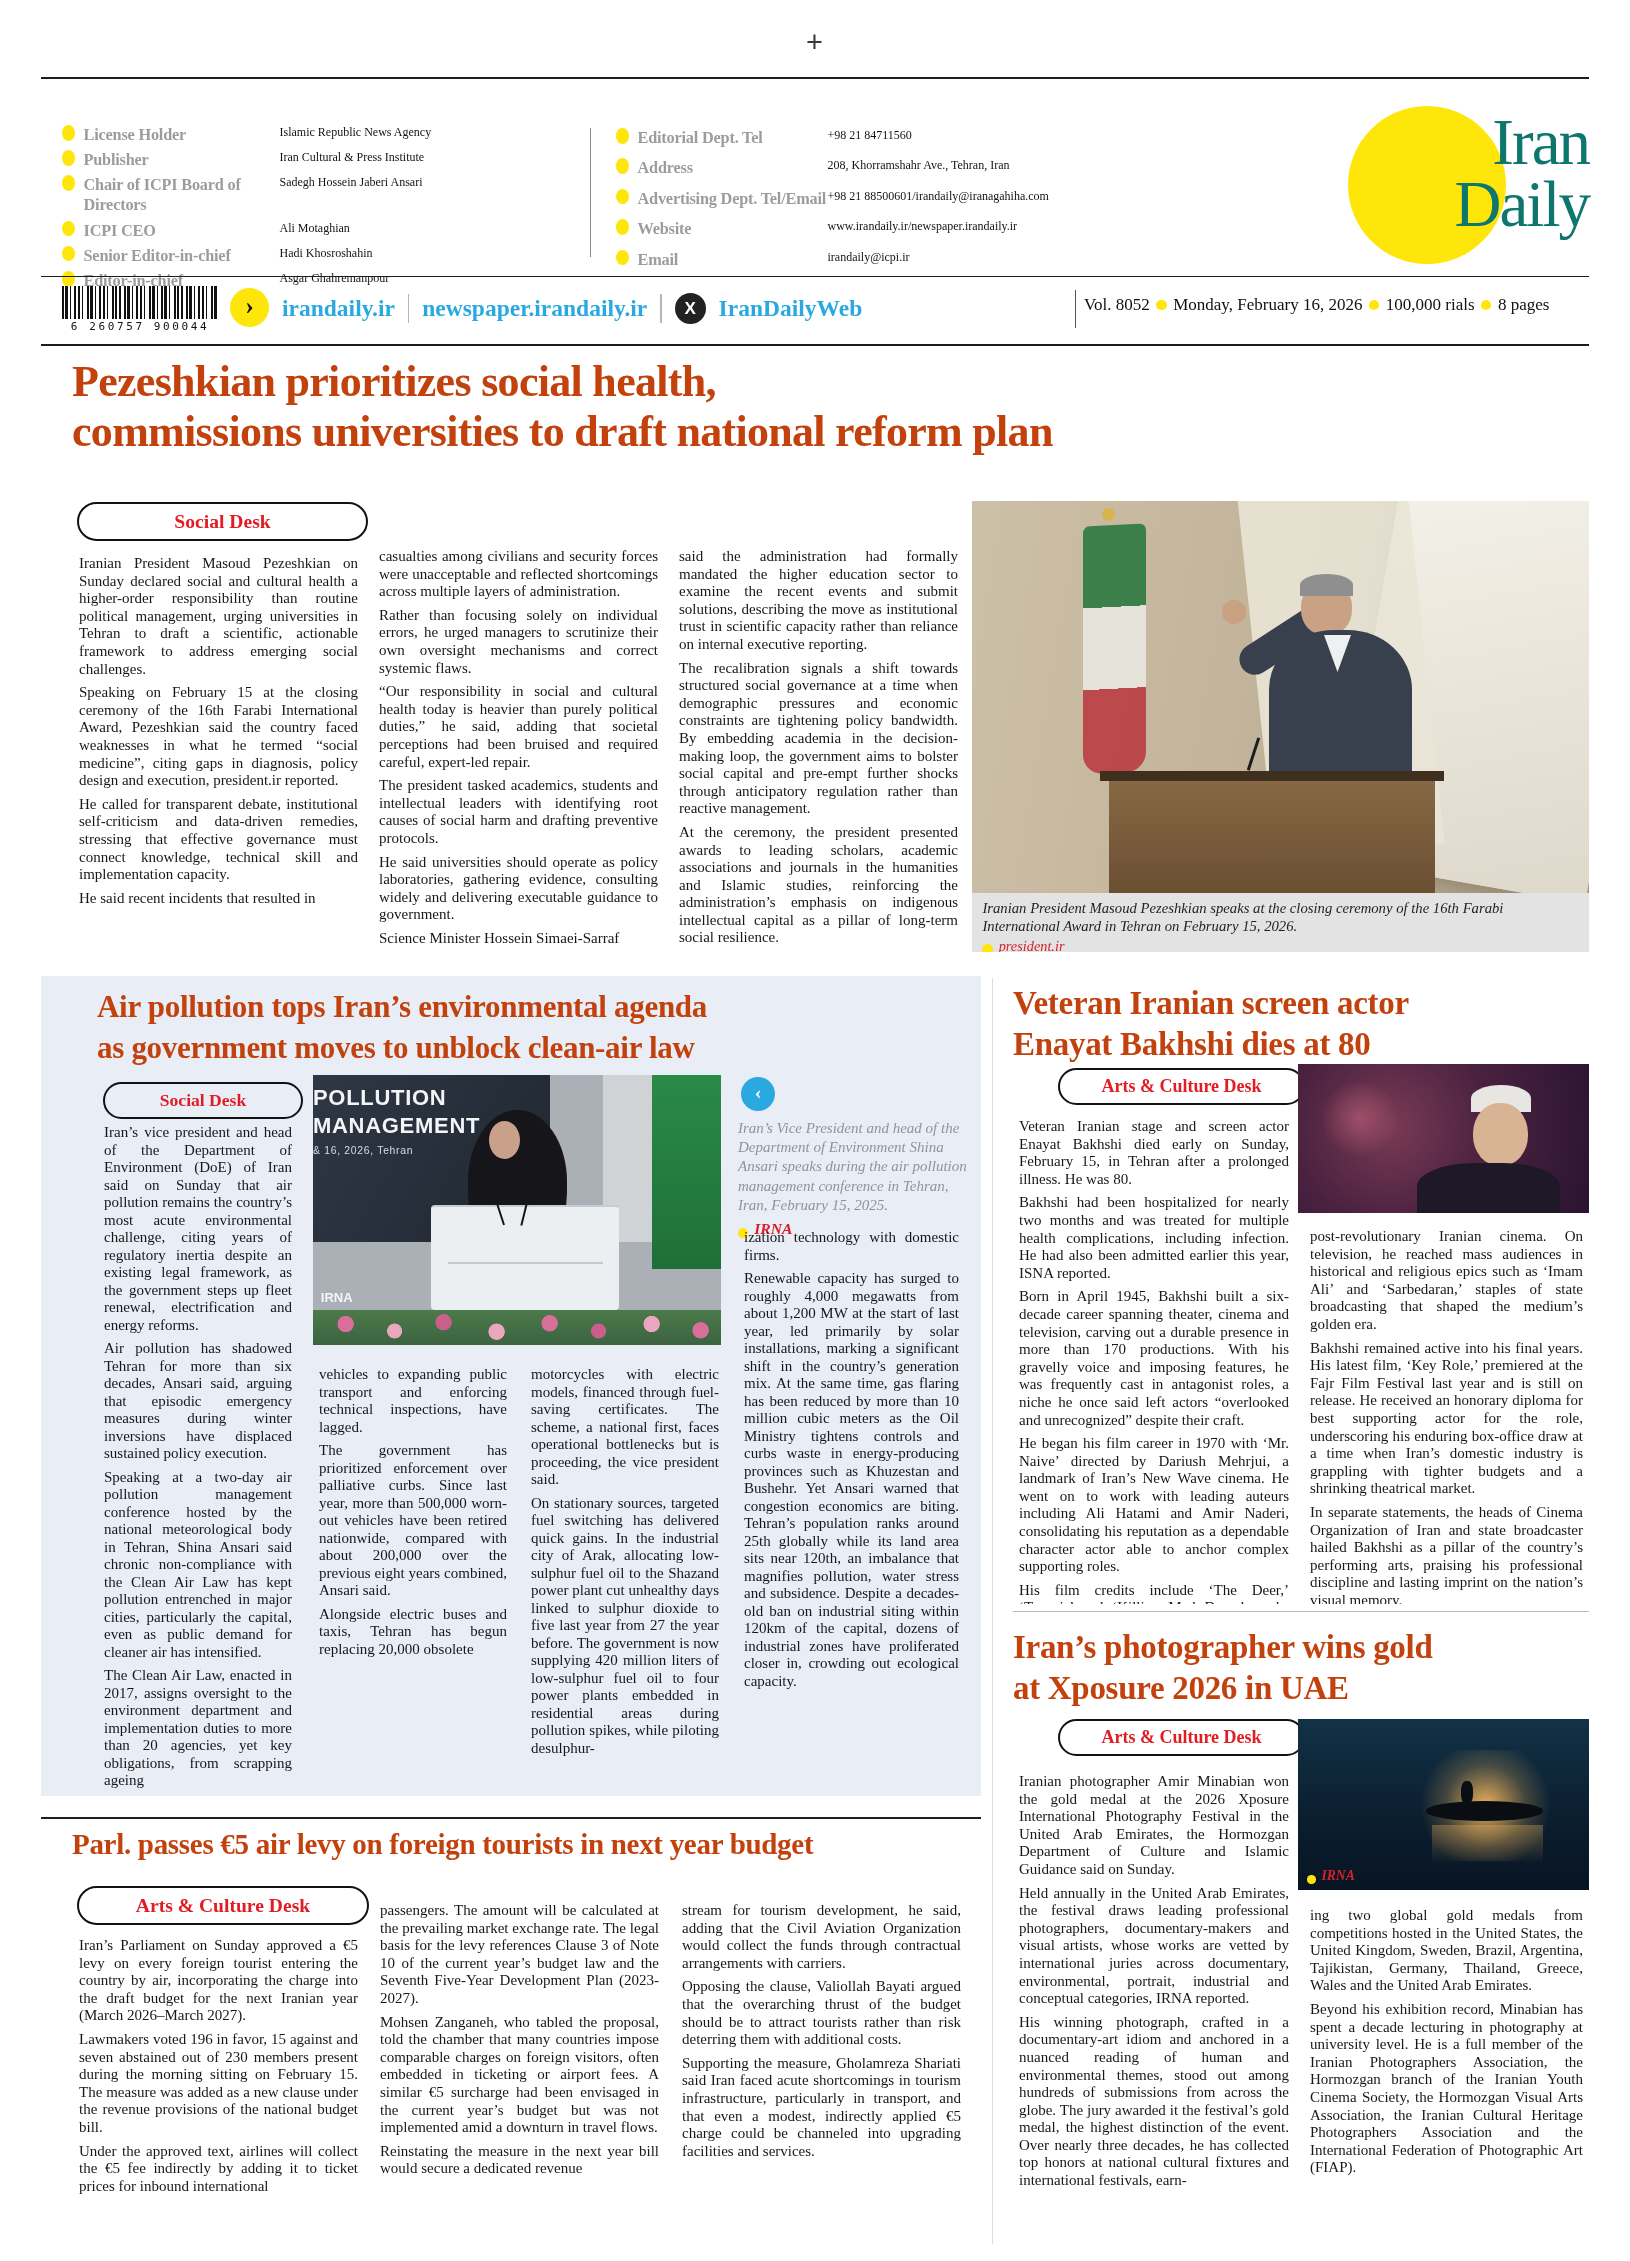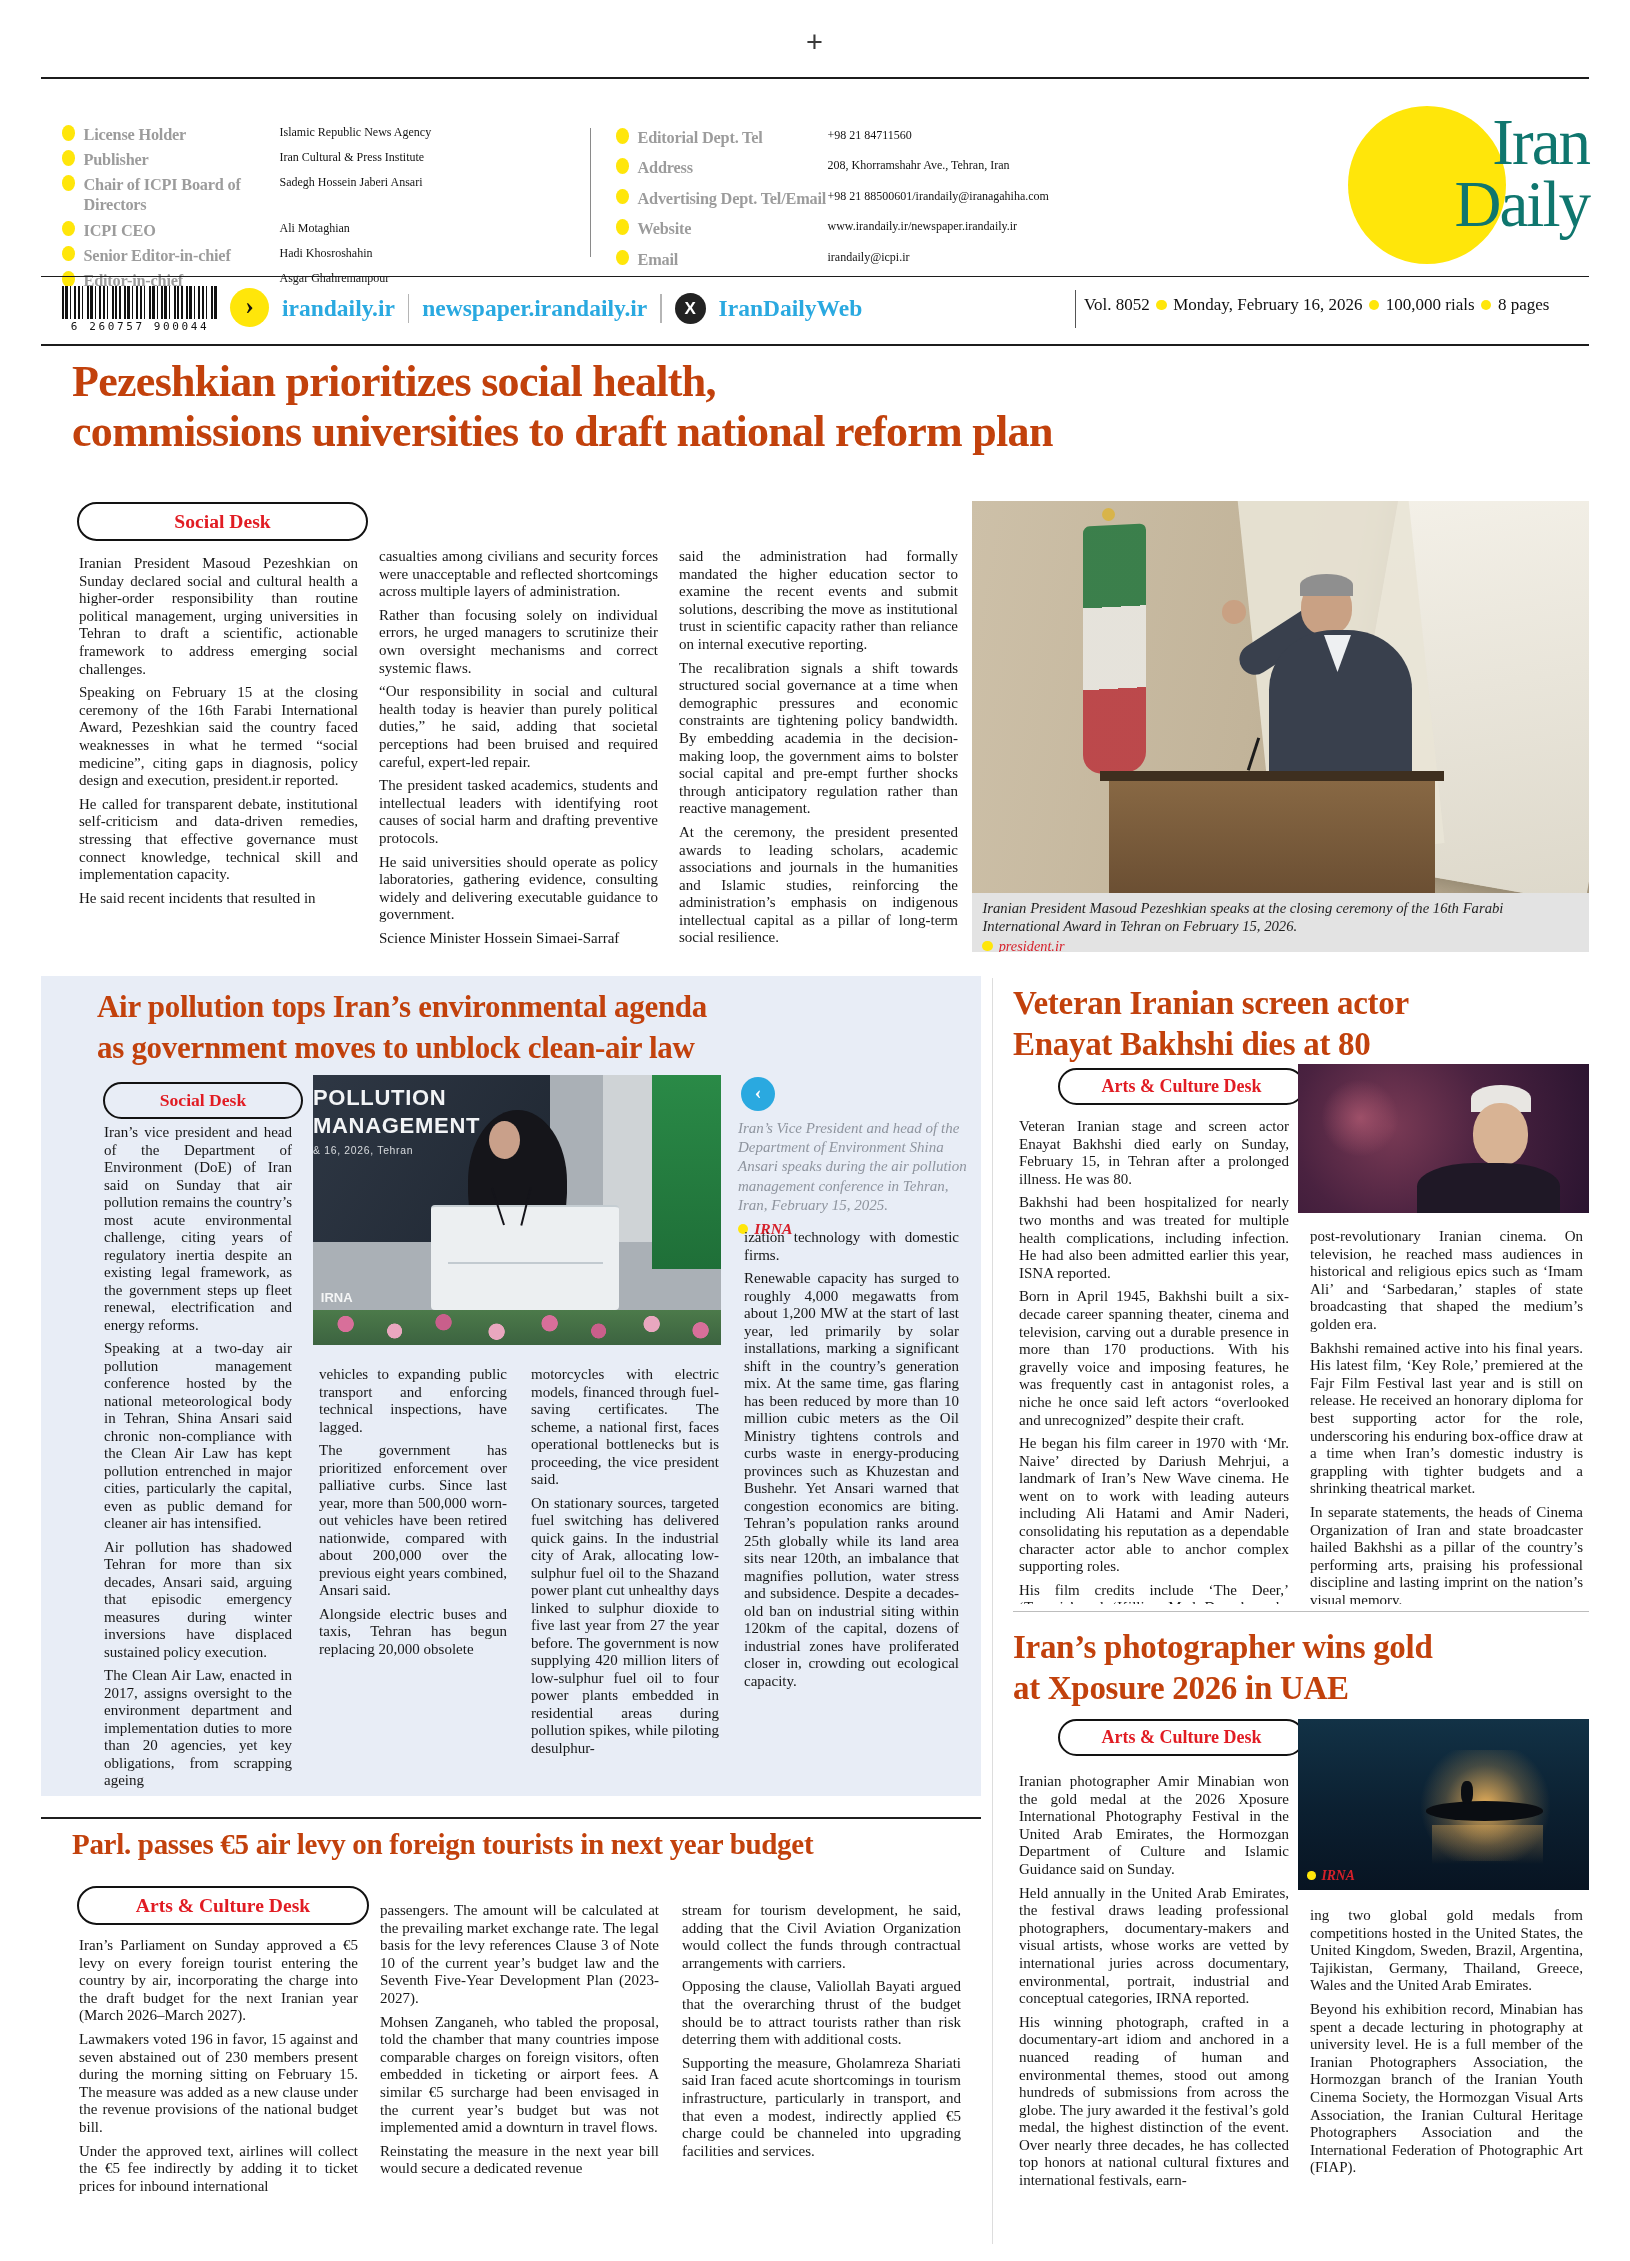--- a/index.html
+++ b/index.html
@@ -28,21 +28,21 @@
   .issue-row{display:flex;align-items:center;gap:6.5px;font-size:17px;color:#111;white-space:nowrap;}
   .idot{width:10.4px;height:10.4px;border-radius:50%;background:#ffe60a;flex:0 0 auto;}
   
   .hl{font-weight:bold;color:#c2410c;letter-spacing:-0.7px;}
   .badge{border:2px solid #121212;border-radius:26px;display:flex;align-items:center;justify-content:center;
          font-weight:bold;color:#e11c23;background:transparent;}
   
   .bodycol{text-align:justify;font-size:15px;line-height:17.6px;color:#171717;overflow:hidden;}
   .bodycol p{margin:6px;padding:0;}
   .capt{font-style:italic;}
-  .credit-row{display:flex;align-items:center;gap:5.9px;}
+  .credit-row{display:flex;align-items:flex-end;gap:5.9px;}
   .credit-dot{width:10.4px;height:10.4px;border-radius:50%;background:#ffe60a;flex:0 0 auto;}
   .credit-text{color:#d6202a;font-style:italic;font-weight:bold;}
   
   .photo{overflow:hidden;}
   .lead-photo{background:linear-gradient(100deg,#cdc0a8 0%,#c2b49a 45%,#a89a82 100%);}
   .cap-band{position:absolute;left:0;bottom:0;width:100%;height:59px;background:#e3e3e3;padding:5.9px 10.4px;box-sizing:border-box;}
   .air-photo{background:#aab0b6;}
   .actor-photo{background:radial-gradient(circle at 32% 42%,#7a3a55 0%,#4a2240 45%,#2a1430 100%);}
   .gold-photo{background:linear-gradient(180deg,#123246 0%,#0b1f30 55%,#081422 100%);}
 </style>
@@ -254,22 +254,22 @@
   <div class="abs" style="left:738px;top:1119px;width:230px;">
     <div class="capt" style="font-size:15px;line-height:1.28;color:#8e949e;">Iran’s Vice President and head of the Department of Environment Shina Ansari speaks during the air pollution management conference in Tehran, Iran, February 15, 2025.</div>
     <div class="credit-row" style="margin-top:5.2px;">
       <span class="credit-dot"></span>
       <span class="credit-text" style="font-size:15.6px;">IRNA</span>
     </div>
   </div>
 
   <div class="abs bodycol" style="left:98px;top:1118px;width:200px;height:677px;line-height:17.5px;">
       <p>Iran’s vice president and head of the Department of Environment (DoE) of Iran said on Sunday that air pollution remains the country’s most acute environmental challenge, citing years of regulatory inertia despite an existing legal framework, as the government steps up fleet renewal, electrification and energy reforms.</p>
+      <p>Air pollution has shadowed Tehran for more than six decades, Ansari said, arguing that episodic emergency measures during winter inversions have displaced sustained policy execution.</p>
       <p>Speaking at a two-day air pollution management conference hosted by the national meteorological body in Tehran, Shina Ansari said chronic non-compliance with the Clean Air Law has kept pollution entrenched in major cities, particularly the capital, even as public demand for cleaner air has intensified.</p>
-      <p>Air pollution has shadowed Tehran for more than six decades, Ansari said, arguing that episodic emergency measures during winter inversions have displaced sustained policy execution.</p>
       <p>The Clean Air Law, enacted in 2017, assigns oversight to the environment department and implementation duties to more than 20 agencies, yet key obligations, from scrapping ageing</p>
     </div>
   <div class="abs bodycol" style="left:313px;top:1360px;width:200px;height:434px;line-height:17.5px;">
       <p>vehicles to expanding public transport and enforcing technical inspections, have lagged.</p>
       <p>The government has prioritized enforcement over palliative curbs. Since last year, more than 500,000 worn-out vehicles have been retired nationwide, compared with about 200,000 over the previous eight years combined, Ansari said.</p>
       <p>Alongside electric buses and taxis, Tehran has begun replacing 20,000 obsolete</p>
     </div>
   <div class="abs bodycol" style="left:525px;top:1360px;width:200px;height:434px;line-height:17.5px;">
       <p>motorcycles with electric models, financed through fuel-saving certificates. The scheme, a national first, faces operational bottlenecks but is proceeding, the vice president said.</p>
       <p>On stationary sources, targeted fuel switching has delivered quick gains. In the industrial city of Arak, allocating low-sulphur fuel oil to the Shazand power plant cut unhealthy days linked to sulphur dioxide to five last year from 27 the year before. The government is now supplying 420 million liters of low-sulphur fuel oil to four power plants embedded in residential areas during pollution spikes, while piloting desulphur-</p>

